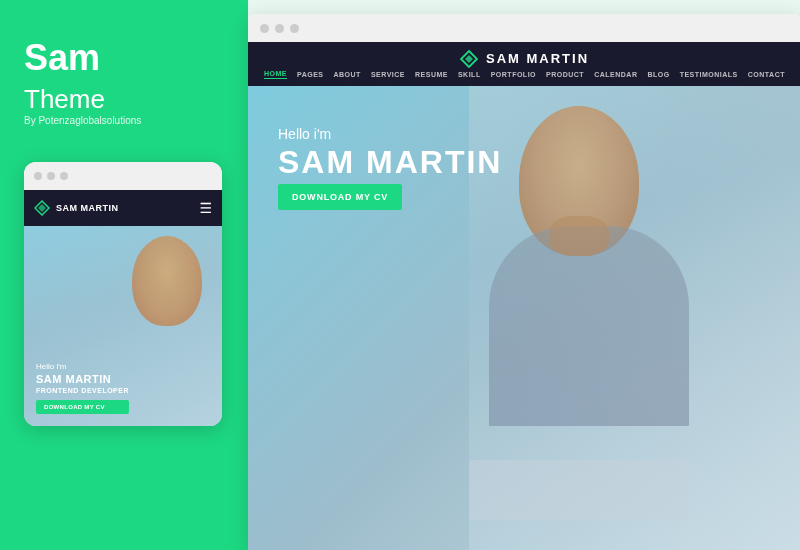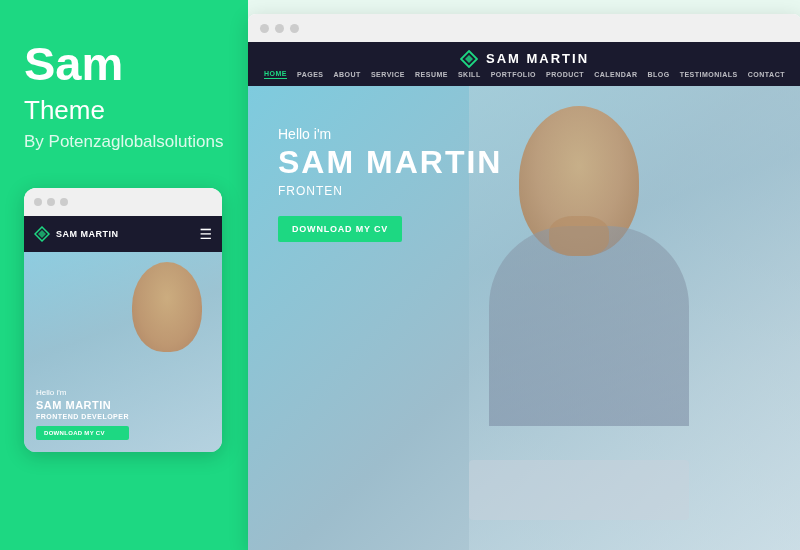--- a/index.html
+++ b/index.html
@@ -18,36 +18,36 @@
       min-width: 248px;
       height: 550px;
       background: #1dd882;
       padding: 40px 24px 24px 24px;
       display: flex;
       flex-direction: column;
       align-items: flex-start;
     }
 
     .theme-title {
-      font-size: 47px;
+      font-size: 36px;
       font-weight: 900;
       color: #fff;
       line-height: 1.0;
       margin-bottom: 8px;
     }
 
     .theme-subtitle {
       font-size: 26px;
       font-weight: 400;
       color: #fff;
-      margin-bottom: 6px;
+      margin-bottom: 0;
     }
 
     .theme-by {
-      font-size: 17px;
+      font-size: 10px;
       color: rgba(255,255,255,0.85);
       margin-bottom: 36px;
     }
 
     
     .mobile-preview {
       width: 198px;
       background: #fff;
       border-radius: 12px;
       overflow: hidden;
@@ -445,18 +445,17 @@
         <div class="hero-person-figure"></div>
         <div class="hero-face"></div>
         <div class="hero-body"></div>
         <div class="hero-hand"></div>
         <div class="hero-laptop"></div>
       </div>
 
       <div class="hero-text">
         <div class="hero-hello">Hello i'm</div>
         <div class="hero-name">SAM MARTIN</div>
-        <div class="hero-role">FRONTEN</div>
         <div class="hero-btn">DOWNLOAD MY CV</div>
       </div>
     </div>
   </div>
 </div>
 
 </body></html>

